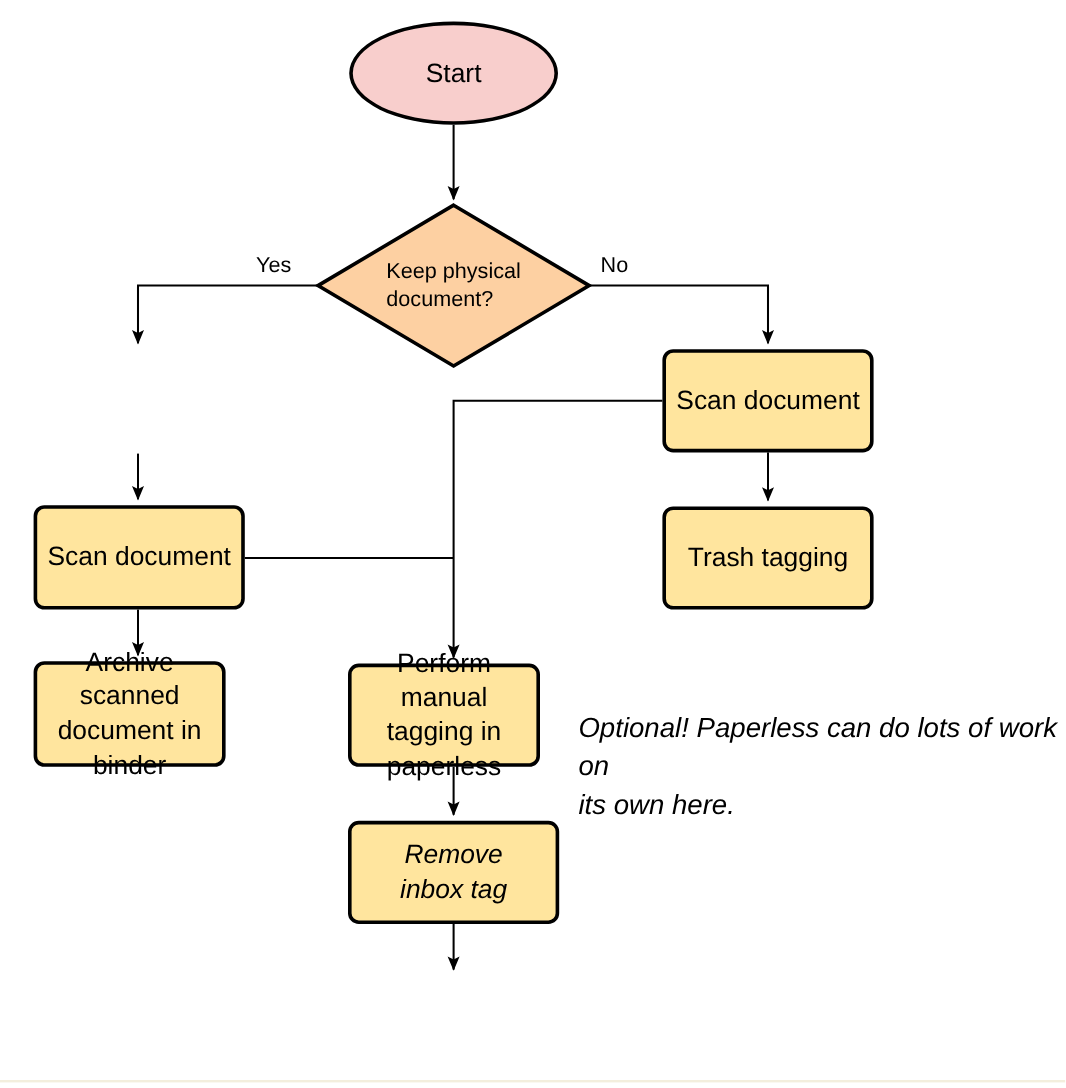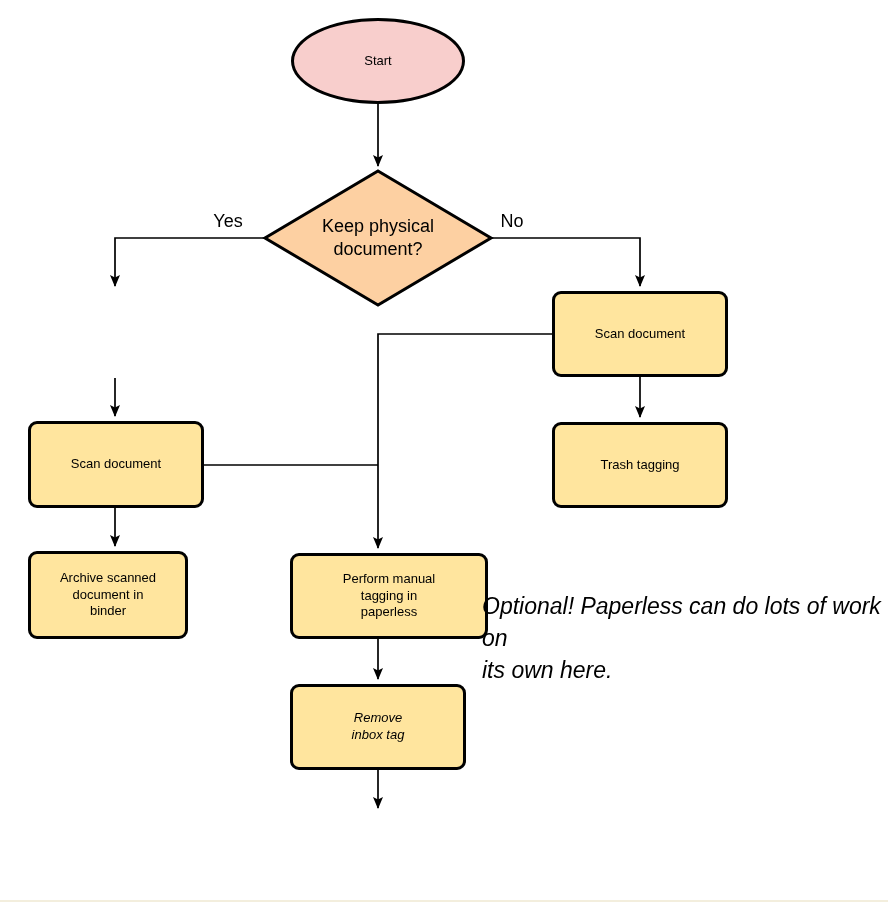--- a/index.html
+++ b/index.html
@@ -18,30 +18,30 @@
     background:var(--bg);
     font-family:"Liberation Sans", sans-serif;
     color:#000;
     overflow:hidden;
   }
   svg.wires{position:absolute;left:0;top:0;pointer-events:none;}
   .node{
     position:absolute;
     display:flex;align-items:center;justify-content:center;
     text-align:center;
-    font-size:13px;line-height:1.3;
+    font-size:22px;line-height:1.3;
     white-space:pre-line;
     border:3px solid var(--stroke);
   }
   .terminal{background:var(--terminal-fill);border-radius:50%;}
   .process{background:var(--process-fill);border-radius:9px;}
   .decision-label{
     position:absolute;
     display:flex;align-items:center;justify-content:center;
-    text-align:center;font-size:18px;line-height:1.3;
+    font-size:18px;line-height:1.3;
     white-space:pre-line;
   }
   .edge-label{
     position:absolute;
     font-size:18px;text-align:center;
   }
   .annotation{
     position:absolute;
     font-size:23px;font-style:italic;line-height:1.4;
     white-space:pre-line;
@@ -88,21 +88,21 @@
   <div class="node process" style="left:28px;top:421px;width:176px;height:87px;">Scan document</div>
 
   <div class="node process" style="left:28px;top:551px;width:160px;height:88px;text-align:center;">Archive scanned
 document in
 binder</div>
 
   <div class="node process" style="left:552px;top:291px;width:176px;height:86px;">Scan document</div>
 
   <div class="node process" style="left:552px;top:422px;width:176px;height:86px;">Trash tagging</div>
 
-  <div class="node process" style="left:290px;top:553px;width:198px;height:86px;">Perform manual
+  <div class="node process" style="left:290px;top:553px;width:160px;height:86px;">Perform manual
 tagging in
 paperless</div>
 
   <div class="node process" style="left:290px;top:684px;width:176px;height:86px;font-style:italic;">Remove
 inbox tag</div>
 
 
   <div class="edge-label" style="left:205px;top:211px;width:46px;">Yes</div>
   <div class="edge-label" style="left:489px;top:211px;width:46px;">No</div>
 

